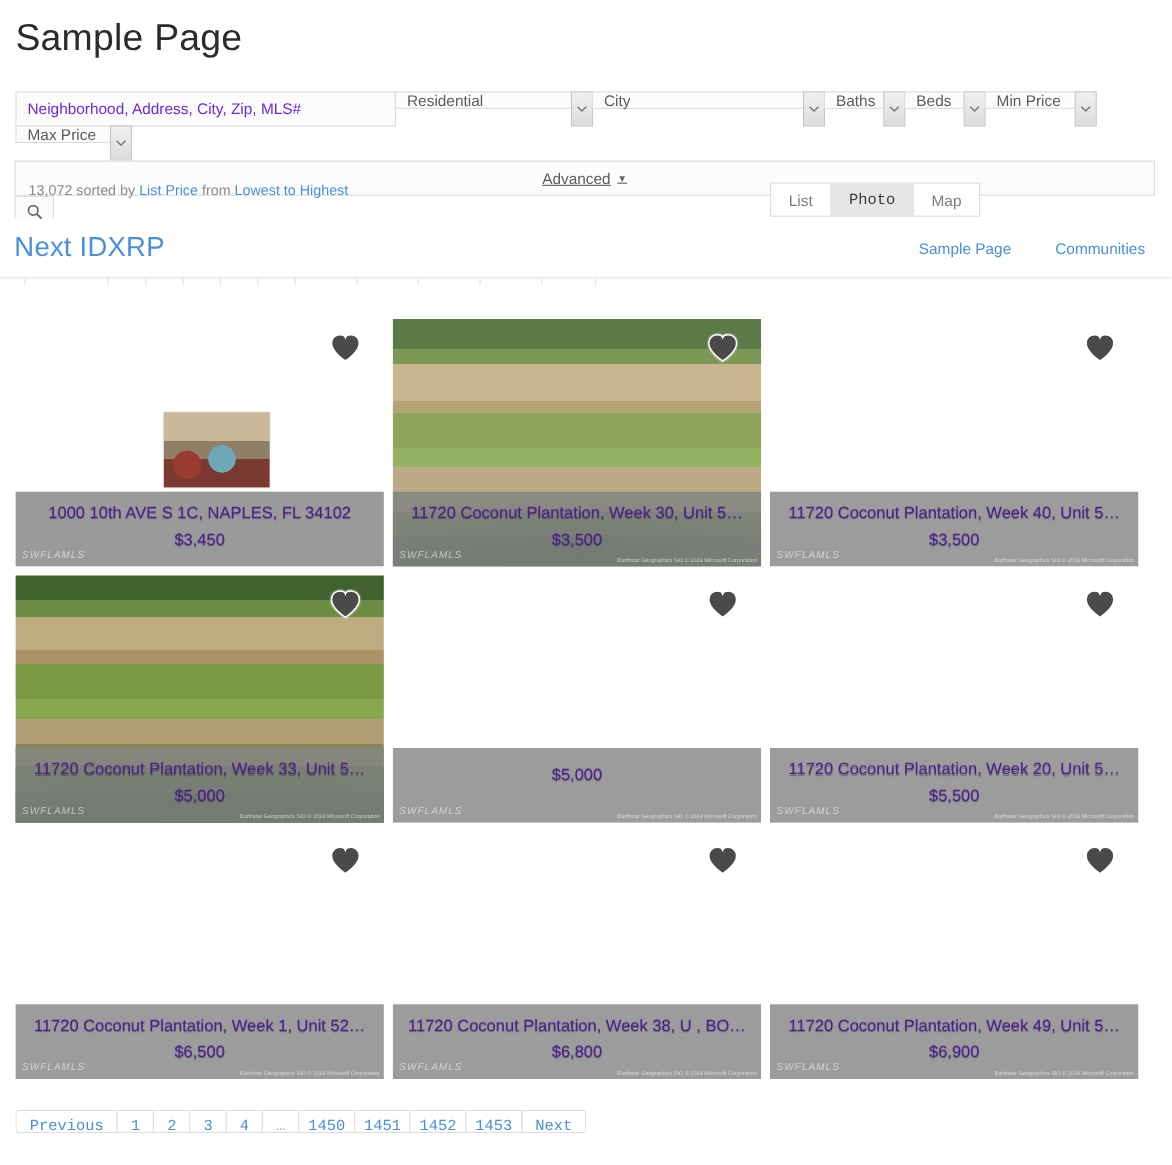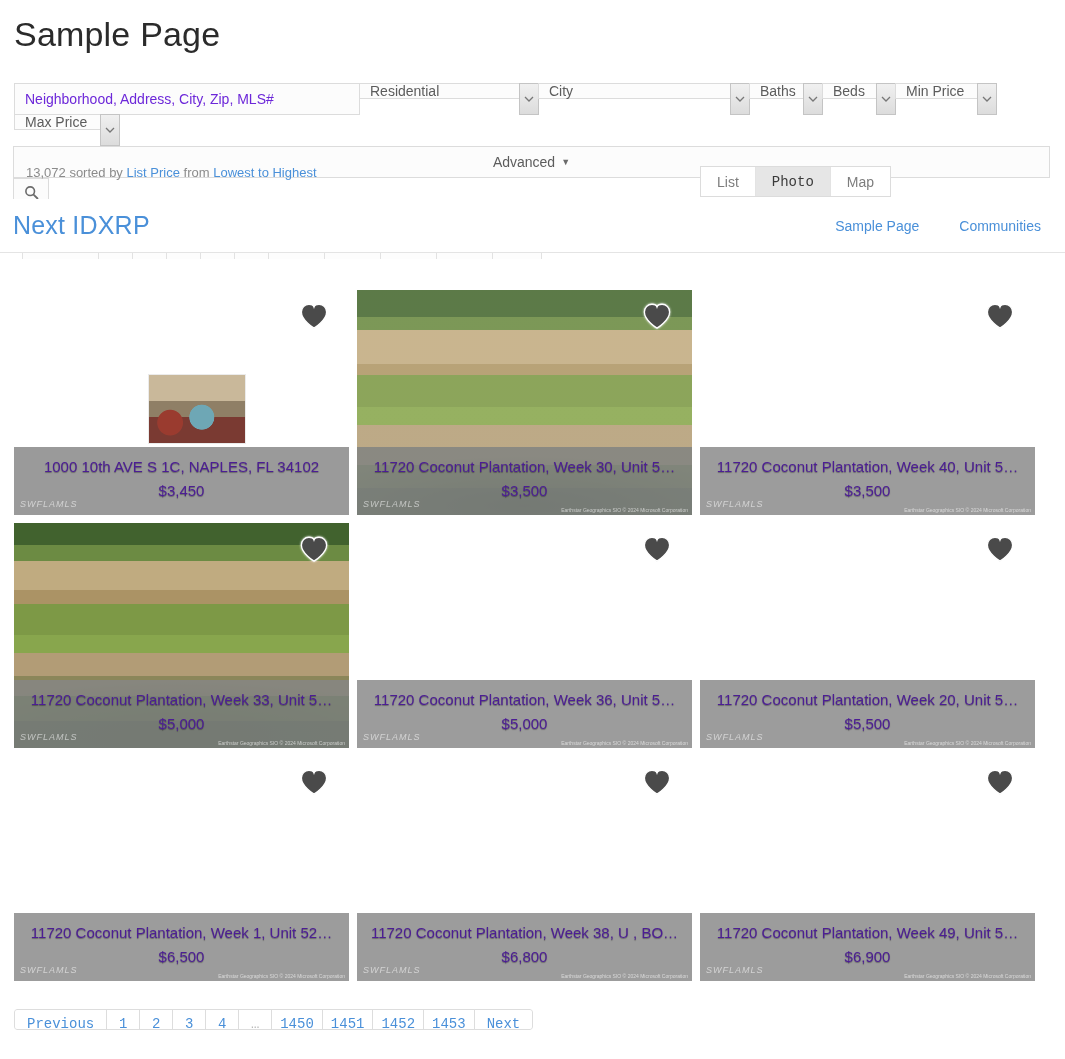--- a/index.html
+++ b/index.html
@@ -59,21 +59,21 @@
     display:flex; align-items:center; justify-content:center;
     color:#6b6b6b; font-size:10px; line-height:1;
   }
   .caret svg{ display:block; }
 
   .row2{ margin-top:-1px;flex-direction:column; }
   .btn{
     height:32px; border:1px solid #dcdcdc; background:#fcfcfc;
     display:flex; align-items:center; justify-content:center;
     padding:0 10px; font-size:14px; color:#5c5c5c; margin-left:-1px;
-    cursor:pointer; white-space:nowrap;
+    cursor:pointer; white-space:nowrap;text-decoration:underline;
   }
   .btn .tri{ margin-left:6px; font-size:9px; color:#6b6b6b; }
   .btn.icon{ width:36px; padding:0; }
 
   
   .sortline{
     position:absolute; top:165px; left:26px;
     font-size:13px; color:#8b8b8b;
   }
   .sortline a{ color:#4a90d9; text-decoration:none; }
@@ -431,21 +431,20 @@
           linear-gradient(140deg,#5a7242 0 28%,#8a9b72 28% 46%,#4d6438 46% 70%,#6c8050 70% 100%),
           #56703e;"></div>
     <div class="heart">
       <svg viewBox="0 0 32 30">
           <path d="M16 28S2.5 19.6 2.5 10.6C2.5 5.9 6.2 2.4 10.6 2.4c3 0 5 1.7 5.4 2.9.4-1.2 2.4-2.9 5.4-2.9 4.4 0 8.1 3.5 8.1 8.2C29.5 19.6 16 28 16 28z" fill="#4a4a4a" stroke="#ffffff" stroke-width="1.4"></path>
         </svg>
     </div>
     <div class="wm">SWFLAMLS</div>
     <div class="attr">Earthstar Geographics SIO © 2024 Microsoft Corporation</div>
     <div class="caption">
-      <div class="addr">11720 Coconut Plantation, Week 36, Unit 5…</div>
       <div class="price">$5,000</div>
     </div>
   </div>
 
   <div class="card">
     <div class="photo" style="background-image:
           radial-gradient(circle at 26% 20%, rgba(90,160,190,.7) 0 9%, transparent 10%),
           radial-gradient(circle at 72% 28%, rgba(215,215,210,.85) 0 13%, transparent 14%),
           radial-gradient(circle at 42% 60%, rgba(225,225,220,.8) 0 15%, transparent 16%),
           radial-gradient(circle at 80% 74%, rgba(60,90,45,.8) 0 16%, transparent 17%),

